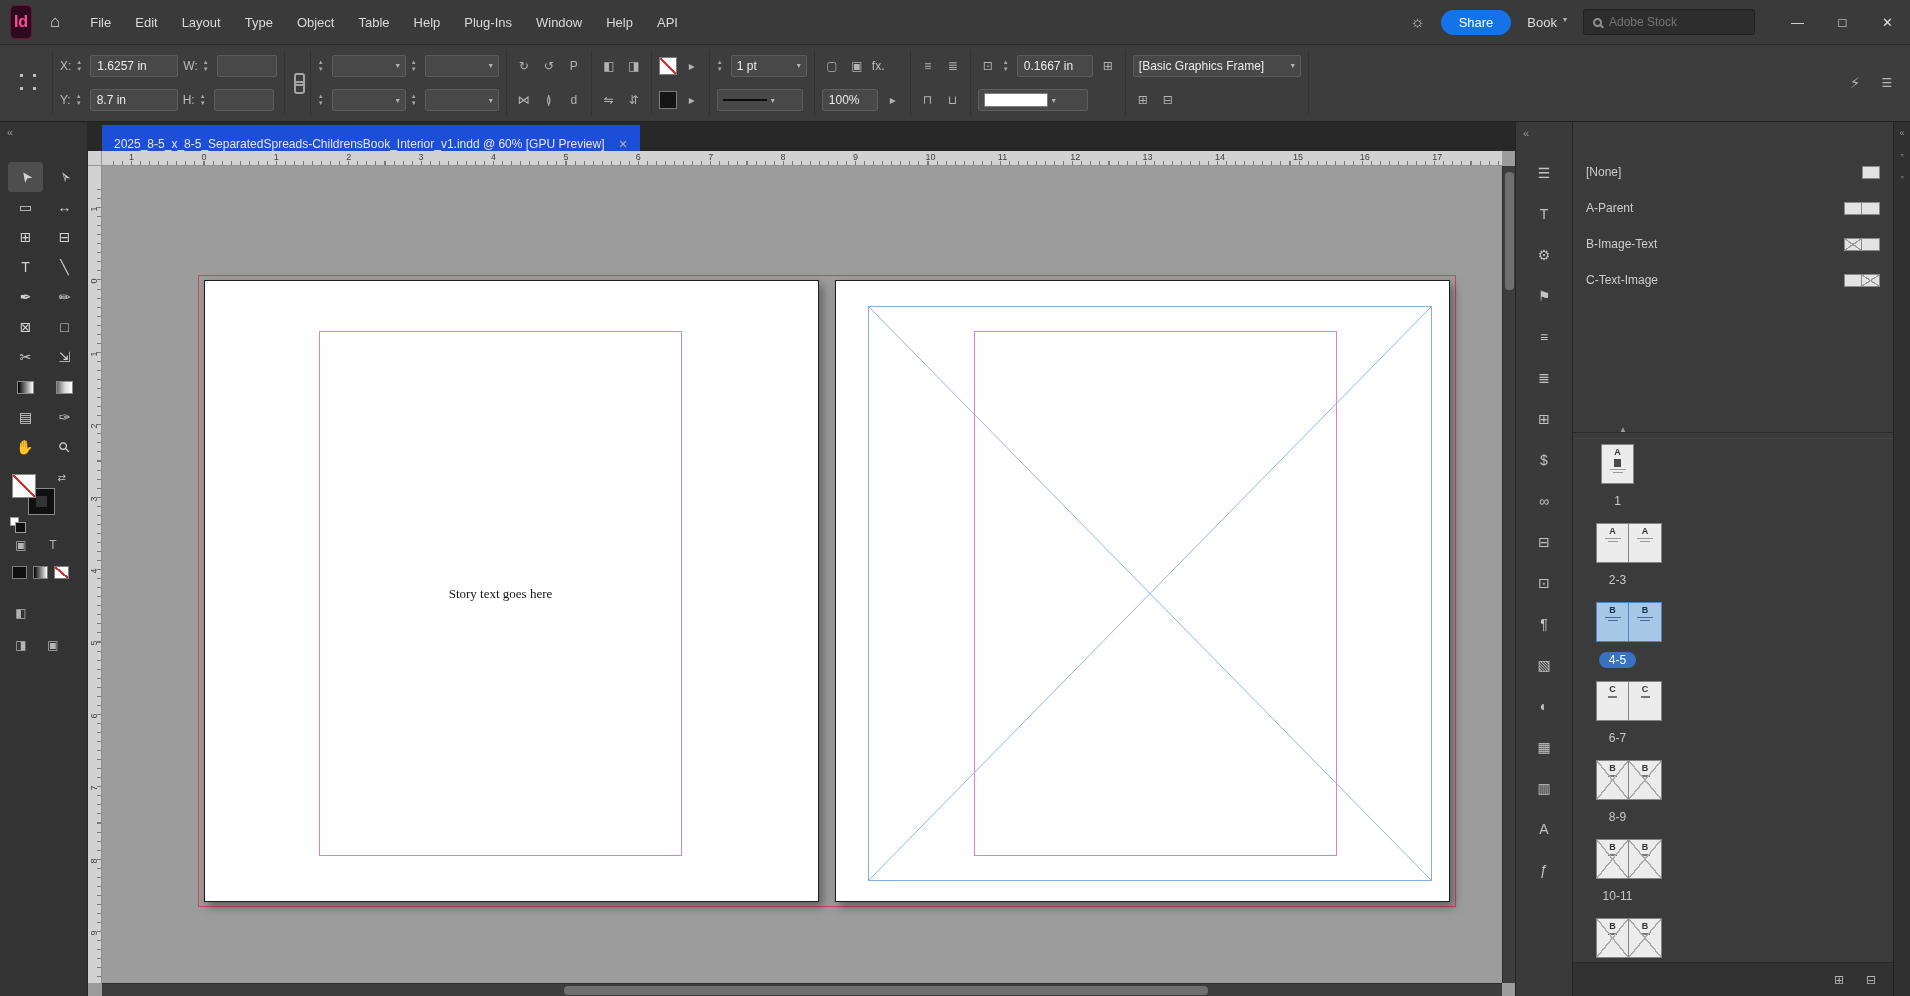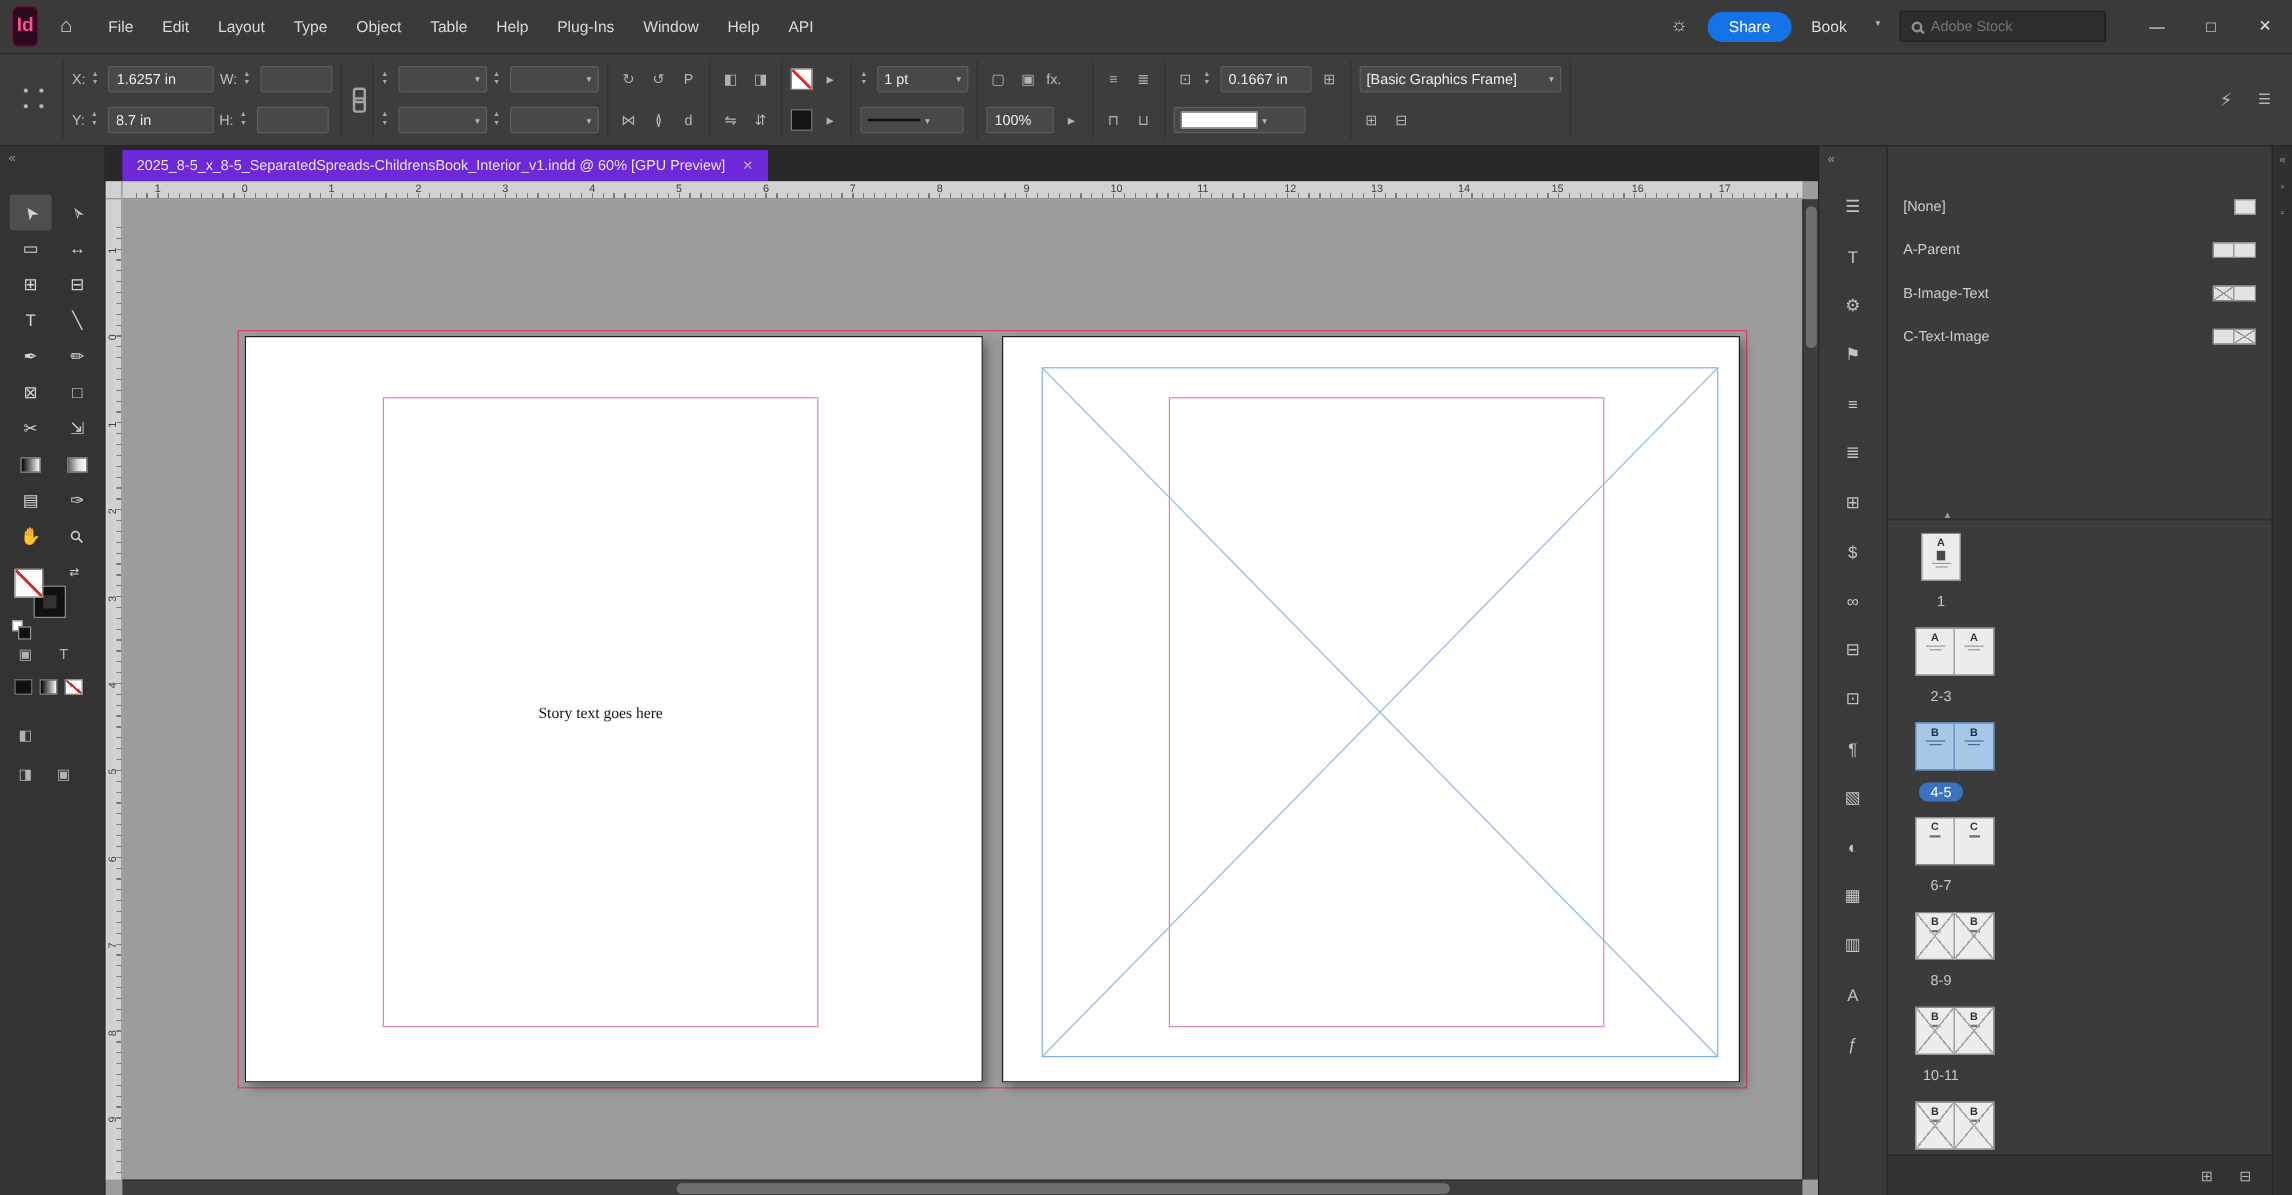--- a/index.html
+++ b/index.html
@@ -7,21 +7,21 @@
 body{background:#323232;font-family:"Liberation Sans","DejaVu Sans",sans-serif;color:#ccc;cursor:default}
 
 #menubar{height:45px;background:#3a3a3a;border-bottom:1px solid #282828;display:flex;align-items:center;padding-left:10px;gap:6px}
 .logo{width:22px;height:34px;background:#2e0a1e;border:1px solid #63173b;border-radius:5px;color:#ff4d93;font-weight:bold;font-size:16px;display:flex;align-items:center;justify-content:center;flex:none}
 .home{font-size:17px;color:#d5d5d5;padding:0 12px}
 #menus{display:flex}
 .menu-item{padding:6px 12px;font-size:13px;color:#dadada;white-space:nowrap}
 .mright{margin-left:auto;display:flex;align-items:center;gap:16px}
 .bulb{font-size:16px;color:#c8c8c8}
 .share{background:#1473e6;color:#fff;font-size:13px;padding:5px 18px;border-radius:14px}
-.book{font-size:13px;color:#ddd;display:flex;gap:24px;align-items:flex-start}
+.book{font-size:13px;color:#ddd;display:flex;gap:6px;align-items:flex-start}
 .dd{font-size:8px;color:#b5b5b5}
 .stock{width:172px;height:26px;background:#2d2d2d;border:1px solid #1f1f1f;border-radius:3px;display:flex;align-items:center;padding:0 9px;gap:7px}
 .stock input{background:none;border:none;outline:none;color:#a8a8a8;font-size:12px;width:125px}
 .mag{width:9px;height:9px;border:2px solid #909090;border-radius:50%;position:relative;flex:none}
 .mag::after{content:"";position:absolute;width:5px;height:2px;background:#909090;transform:rotate(45deg);right:-4px;bottom:-2px}
 .winbtns{display:flex;margin-left:4px}
 .winbtn{width:45px;height:44px;display:flex;align-items:center;justify-content:center;font-size:13px;color:#e0e0e0}
 
 #controlbar{height:77px;background:#3d3d3d;border-bottom:1px solid #202020;display:flex;align-items:stretch;padding:5px 6px;overflow:hidden}
 .grp{display:grid;grid-template-rows:1fr 1fr;row-gap:3px;align-content:center;align-items:center;padding:0 7px;border-right:1px solid #333}
@@ -67,21 +67,21 @@
 .trow{position:absolute;left:12px;display:flex;gap:14px;align-items:center}
 .trow .icb{min-width:18px;height:18px;font-size:12px}
 .ap{width:15px;height:13px;border:1px solid #7d7d7d}
 .ap.c{background:#101010}
 .ap.g{background:linear-gradient(90deg,#000,#fff)}
 .ap.n{background:#fff;position:relative}
 .ap.n::after{content:"";position:absolute;inset:0;background:linear-gradient(to top right,transparent calc(50% - 1px),#d32f2f calc(50% - 1px),#d32f2f calc(50% + 1px),transparent calc(50% + 1px))}
 
 #docarea{flex:1;display:flex;flex-direction:column;min-width:0}
 #tabbar{height:29px;background:#282828;display:flex;align-items:flex-end;padding-left:14px;flex:none}
-.tab{height:26px;background:#6d28d9;display:flex;align-items:center;padding:0 12px;gap:14px;font-size:12px;color:#e5e5e5;white-space:nowrap}
+.tab{height:26px;background:#1d4ed8;display:flex;align-items:flex-end;padding:0 12px;gap:14px;font-size:12px;color:#e5e5e5;white-space:nowrap}
 .tab .close{font-size:11px;color:#b5b5b5}
 #canvaswrap{flex:1;position:relative;background:#9c9c9c;overflow:hidden}
 .corner{position:absolute;left:0;top:0;width:14px;height:15px;background:#d2d2d2;border-right:1px solid #979797;border-bottom:1px solid #979797;z-index:6}
 #hruler{position:absolute;left:14px;right:13px;top:0;height:15px;background-color:#d2d2d2;border-bottom:1px solid #8f8f8f;z-index:5;background-image:repeating-linear-gradient(90deg,#787878 0 1px,transparent 1px 9.05px);background-size:100% 4px;background-repeat:no-repeat;background-position:left 11px bottom 0}
 .hnum{position:absolute;top:1px;font-size:9px;color:#3d3d3d}
 #vruler{position:absolute;left:0;top:15px;bottom:13px;width:14px;background-color:#d2d2d2;border-right:1px solid #8f8f8f;z-index:5;background-image:repeating-linear-gradient(180deg,#787878 0 1px,transparent 1px 9.05px);background-size:4px 100%;background-repeat:no-repeat;background-position:right 0 top 23px}
 .vnum{position:absolute;left:1px;width:10px;text-align:center;font-size:9px;color:#3d3d3d;transform:rotate(-90deg)}
 #canvas{position:absolute;left:14px;top:15px;right:13px;bottom:13px;overflow:hidden}
 .bleed{position:absolute;left:96px;top:109px;width:1258px;height:632px;border:1px solid #d8415f}
 .page{position:absolute;top:114px;width:615px;height:622px;background:#fff;border:1px solid #1e1e1e;box-shadow:4px 5px 9px rgba(0,0,0,.38)}

